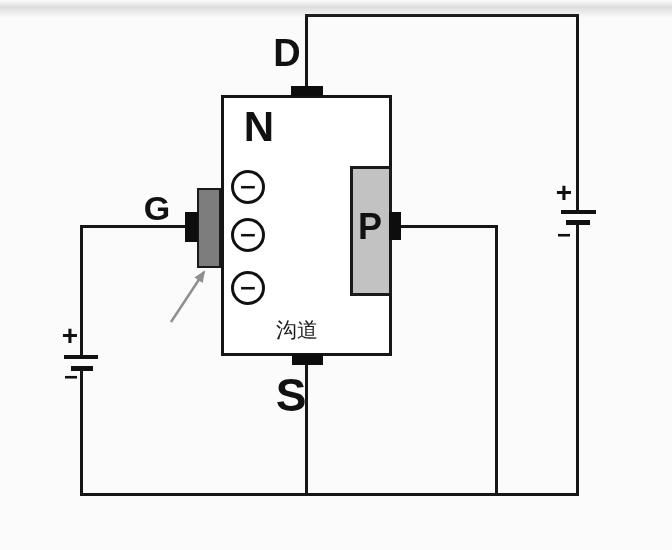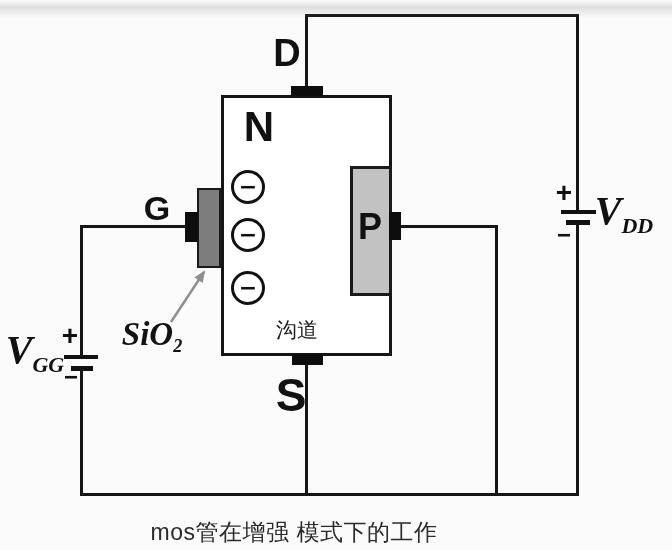--- a/index.html
+++ b/index.html
@@ -73,49 +73,39 @@
       <span>−</span>
     </div>
   <div class="electron" style="left:248px; top:288px;">
       <span>−</span>
     </div>
 
   <div class="plate" style="left:64px; top:355px; width:34px; height:4px;"></div>
   <div class="plate" style="left:71px; top:366px; width:22px; height:5px;"></div>
   <div class="lbl sign" style="left:70px; top:336px; font-size:28px;">+</div>
   <div class="lbl sign" style="left:71px; top:377px; font-size:24px;">−</div>
-  <div class="lbl math" style="left:35px; top:350px; font-size:40px;">
-    <span>V</span><sub>GG</sub>
-  </div>
 
   <div class="plate" style="left:561px; top:210px; width:35px; height:4px;"></div>
   <div class="plate" style="left:566px; top:220px; width:24px; height:5px;"></div>
   <div class="lbl sign" style="left:564px; top:193px; font-size:28px;">+</div>
   <div class="lbl sign" style="left:564px; top:235px; font-size:24px;">−</div>
-  <div class="lbl math" style="left:624px; top:211px; font-size:40px;">
-    <span>V</span><sub>DD</sub>
-  </div>
 
   <div class="lbl term" style="left:287px; top:53px;  font-size:38px;">D</div>
   <div class="lbl term" style="left:157px; top:208px; font-size:34px;">G</div>
   <div class="lbl term" style="left:291px; top:395px; font-size:46px;">S</div>
 
   <div class="lbl term" style="left:259px; top:127px; font-size:42px;">N</div>
   <div class="lbl term" style="left:370px; top:227px; font-size:36px;">P</div>
   <div class="lbl channel" style="left:297px; top:329px;">沟道</div>
 
-  <div class="lbl math" style="left:152px; top:334px; font-size:33px;">
-    <span>SiO</span><sub>2</sub>
-  </div>
   <svg style="position:absolute; left:158px; top:258px;" width="62" height="72" viewBox="0 0 62 72">
     <defs>
       <marker id="ah" markerUnits="userSpaceOnUse" markerWidth="14" markerHeight="12" refX="10" refY="5" orient="auto">
         <path d="M0,0 L12,5 L0,10 Z" fill="#8f8f8f"></path>
       </marker>
     </defs>
     <line x1="13" y1="64" x2="46" y2="14" stroke="#8f8f8f" stroke-width="2.5" marker-end="url(#ah)"></line>
   </svg>
 
   <div class="shadow-band"></div>
 
-  <div class="lbl caption" style="left:294px; top:532px;">mos管在增强 模式下的工作</div>
 
 </div>
 
 </body></html>

